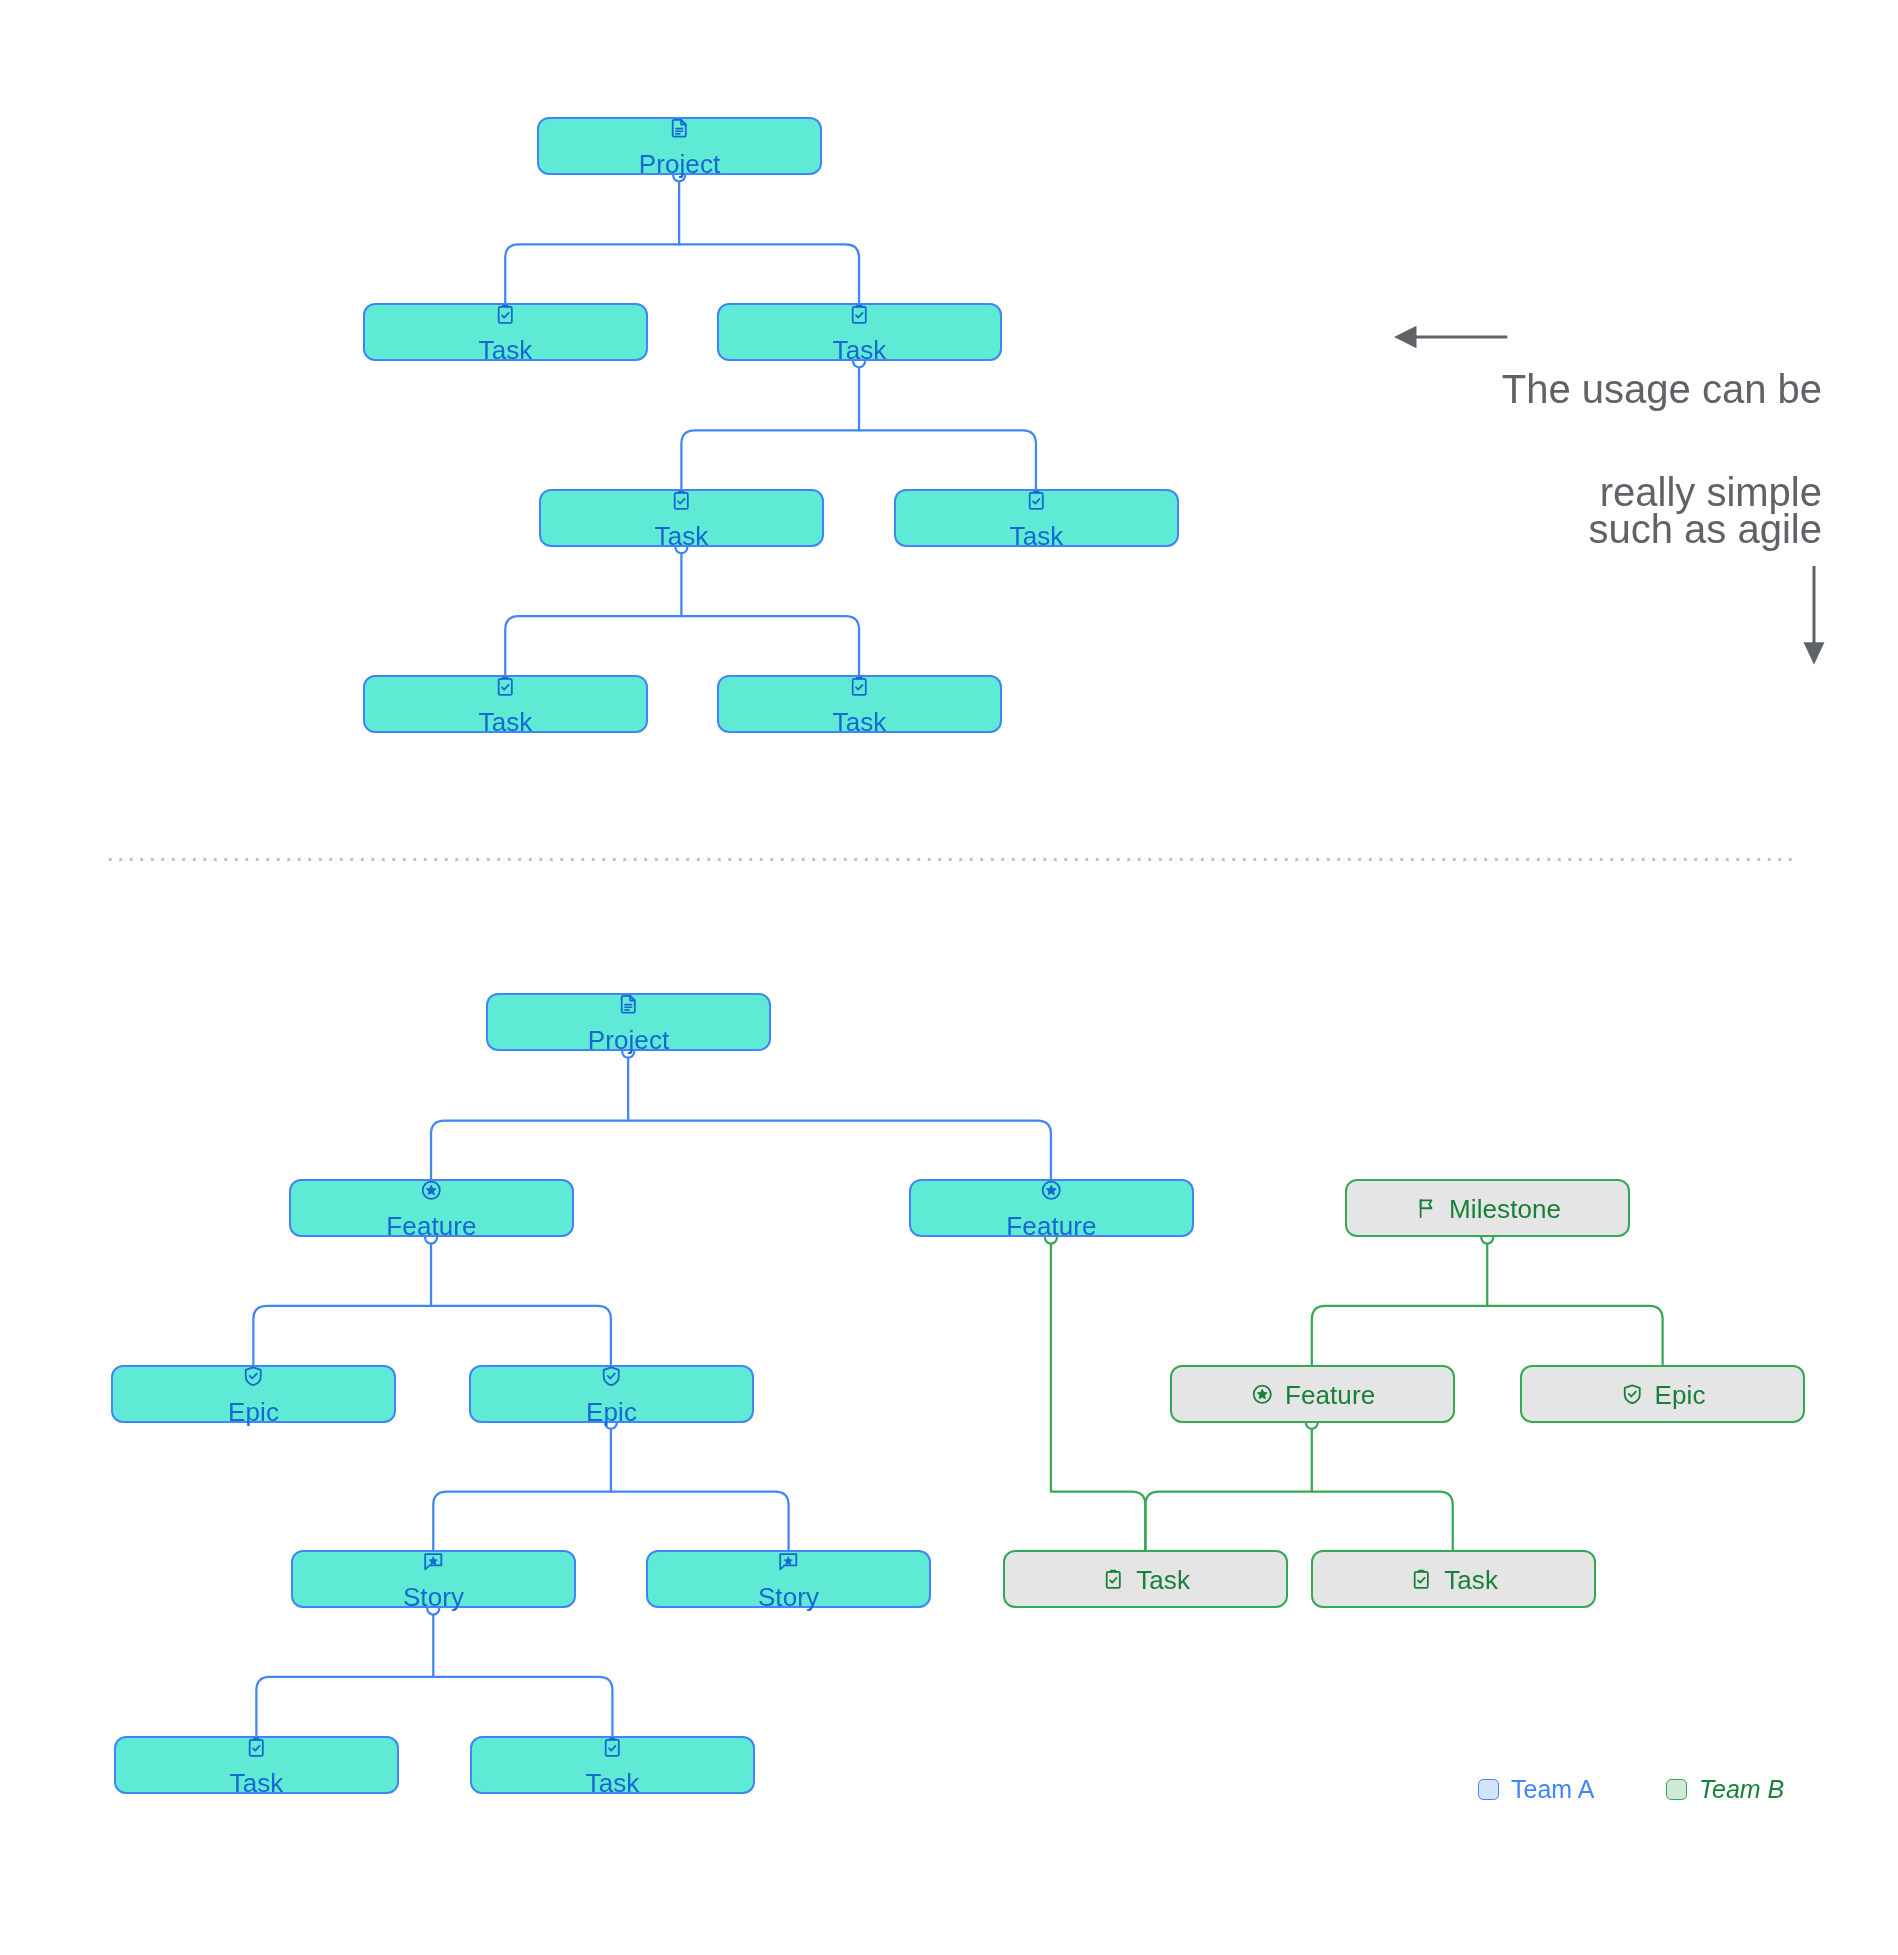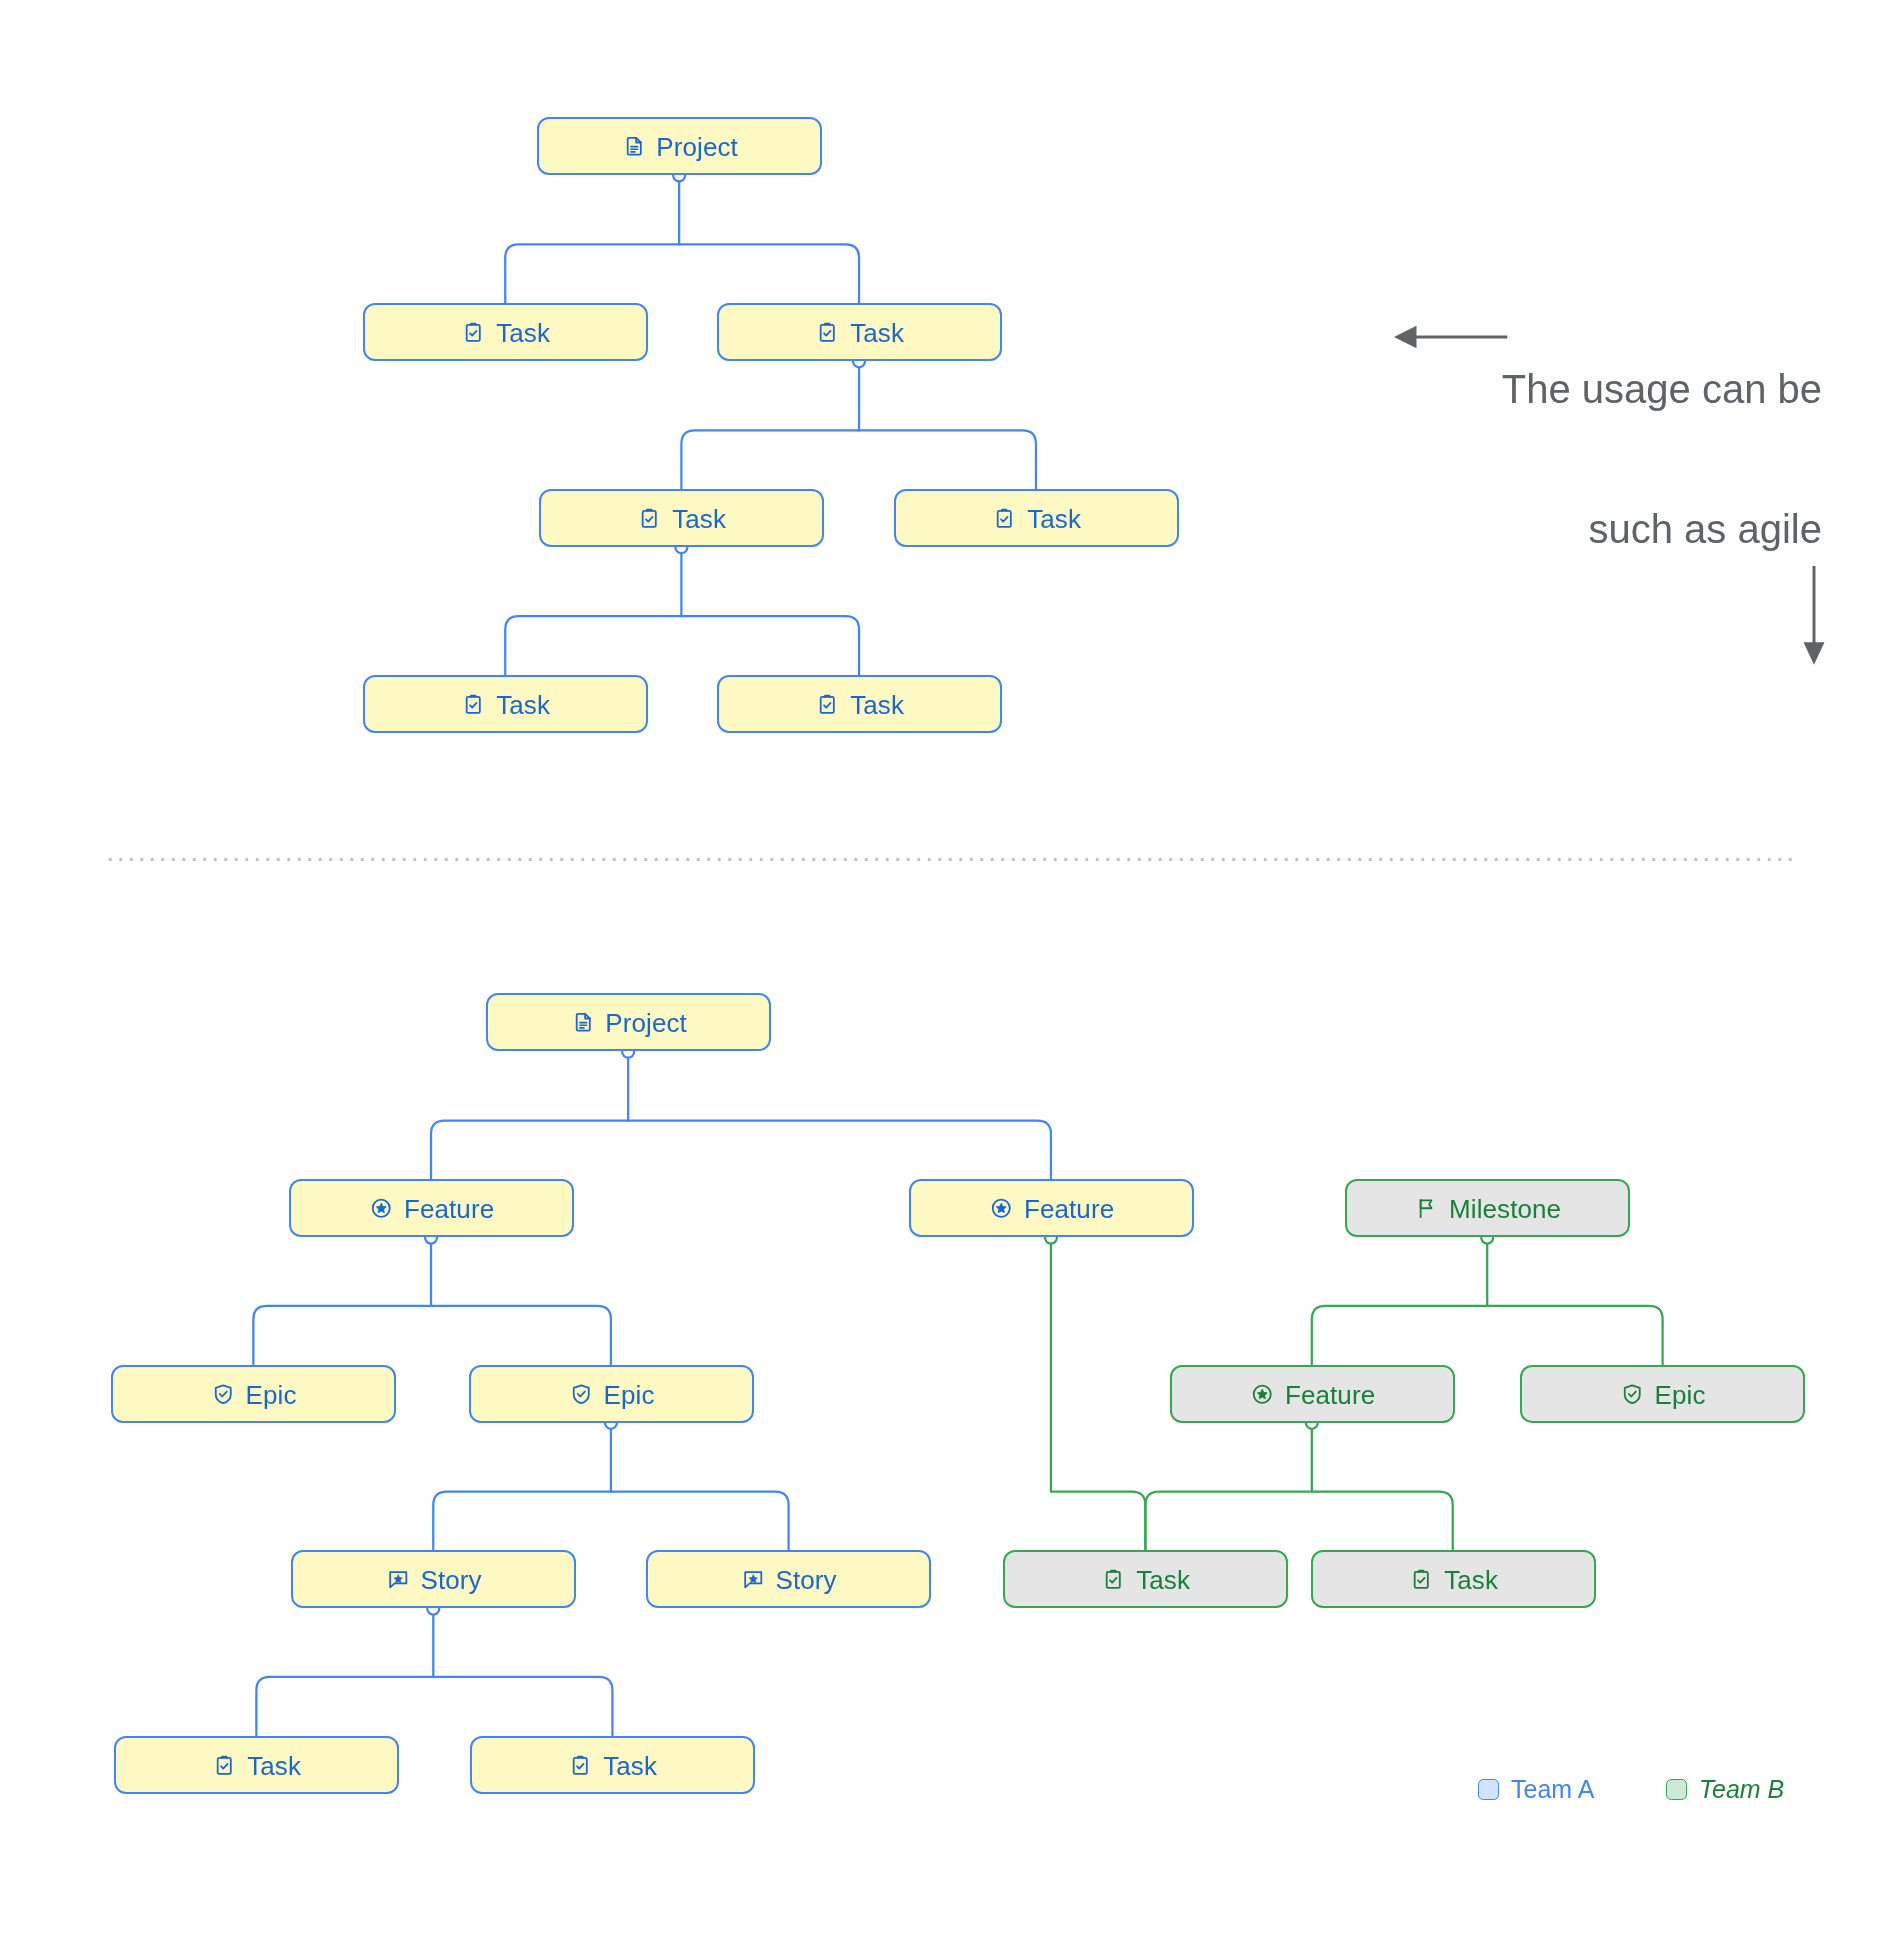--- a/index.html
+++ b/index.html
@@ -39,23 +39,24 @@
     letter-spacing: 0.1px;
     white-space: nowrap;
     z-index: 3;
   }
   .node .node-label {
     line-height: 1;
     position: relative;
     top: 0.7px;
   }
   .node.team-a {
-    background: #fef9c3;
+    background: #5eead4;
     border: 2.2px solid #4285f4;
     color: #1967d2;
+    flex-direction: column;
   }
   .node.team-b {
     background: #e5e5e5;
     border: 2.2px solid #34a853;
     color: #188038;
   }
   .node .icon {
     display: inline-flex;
     align-items: center;
     justify-content: center;
@@ -352,20 +353,21 @@
        </svg>
         </span>
         <span class="node-label">Task</span>
       </div>
     </div>
 
   <div class="divider"></div>
 
   <div class="anno" style="left:1402px; top:313px; width:420px;">
     <div>The usage can be</div>
+    <div>really simple</div>
   </div>
   <div class="anno" style="left:1402px; top:453px; width:420px;">
     <div>such as agile</div>
   </div>
 
   <svg style="position:absolute; left:1391px; top:322px; width:120px; height:30px; z-index:4;" viewBox="0 0 160 40">
     <line x1="155" y1="20" x2="30" y2="20" stroke="#5f6368" stroke-width="4"></line>
     <polygon points="4,20 34,5 34,35" fill="#5f6368"></polygon>
   </svg>
 

